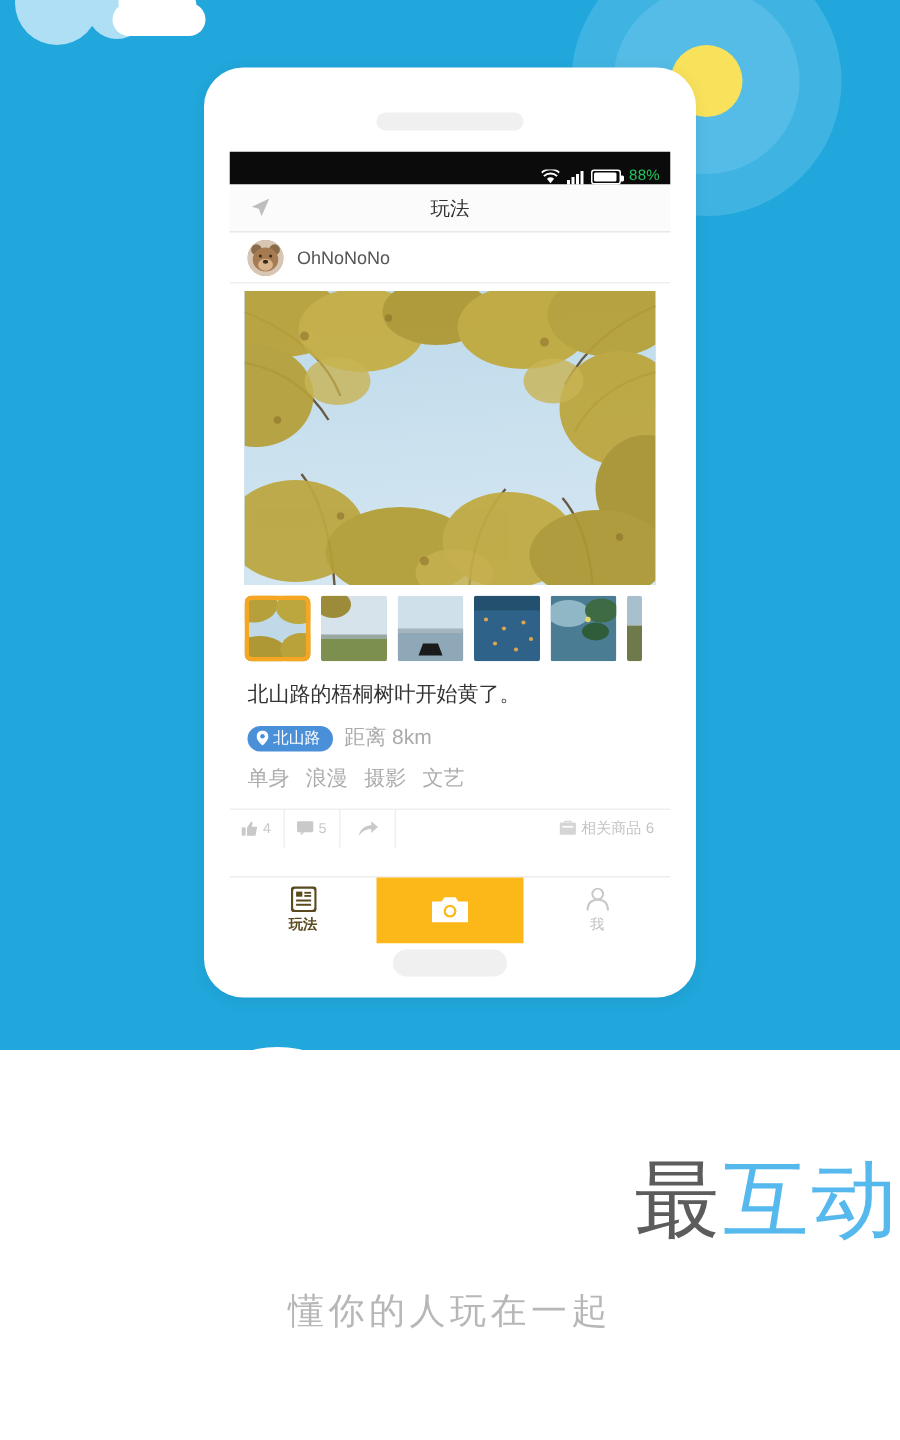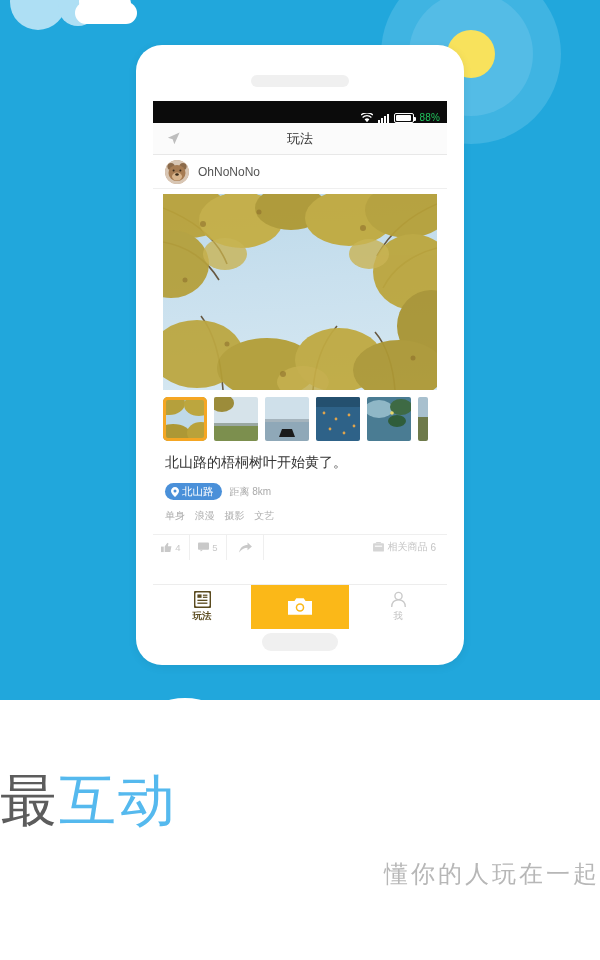--- a/index.html
+++ b/index.html
@@ -138,22 +138,22 @@
   .thumb.sel { outline:3px solid #F5A623; outline-offset:-3px; border-radius:5px; }
 
   
   #caption { margin:13px 12px 0 12px; font-size:14px; color:#333; }
   #metarow { margin:11px 12px 0 12px; display:flex; align-items:center; gap:8px; }
   #loc-badge {
     background:#4A90D9; color:#fff; border-radius:10px; height:17px;
     display:inline-flex; align-items:center; gap:3px; padding:0 8px 0 6px;
     font-size:10.5px;
   }
-  #distance { font-size:10px; color:#AAAAAA; }
-  #tags { margin:9px 12px 0 12px; font-size:10px; color:#ADADAD; }
+  #distance { font-size:14px; color:#AAAAAA; }
+  #tags { margin:9px 12px 0 12px; font-size:14px; color:#ADADAD; }
   #tags span { margin-right:7px; }
 
   
   #actionbar {
     margin-top:11px; height:25px; border-top:1px solid #EFEFEF;
     display:flex; align-items:center;
   }
   .act {
     width:37px; height:25px; border-right:1px solid #EFEFEF;
     display:flex; align-items:center; justify-content:center; gap:3px;
@@ -172,27 +172,27 @@
   }
   .tab {
     flex:1; display:flex; flex-direction:column; align-items:center;
     justify-content:center; gap:2px; font-size:9.5px; color:#C0C0C0;
   }
   .tab.active { color:#5A4A1E; font-weight:bold; }
   .tab.camera { background:#FBB818; }
 
   
   #headline {
-    position:absolute; left:0; right:0; top:772px; text-align:left;
+    position:absolute; left:0; right:0; top:772px; text-align:right;
     font-size:57px; line-height:1; letter-spacing:2px;
   }
   #headline .dark { color:#5C5C5C; }
   #headline .blue { color:#55B9EE; }
   #subline {
-    position:absolute; left:0; right:0; top:858px; text-align:right;
+    position:absolute; left:0; right:0; top:858px; text-align:center;
     font-size:24px; color:#B7B7B7; letter-spacing:3px;
   }
 </style>
 </head>
 <body>
 
 <div id="sky">
   <div class="halo h1"></div>
   <div class="halo h2"></div>
   <div id="sun"></div>

